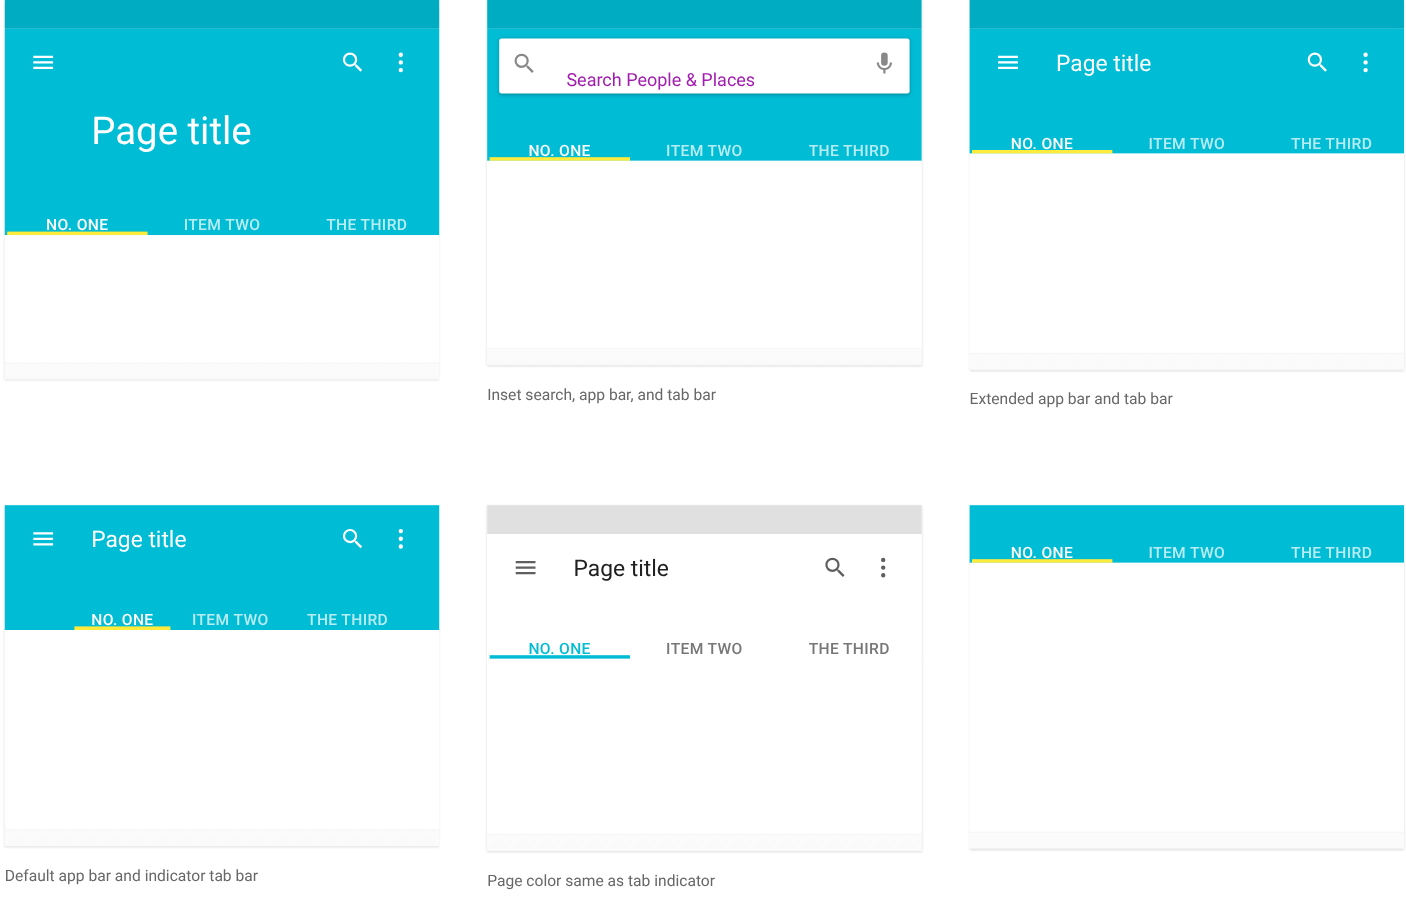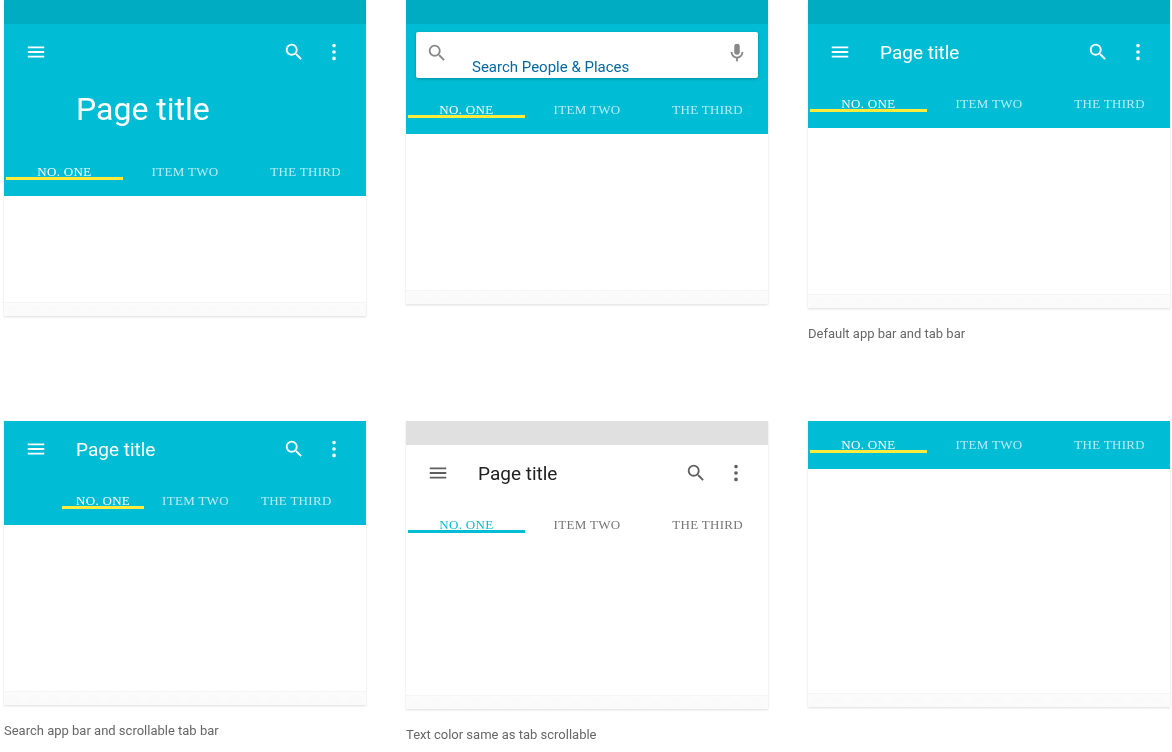--- a/index.html
+++ b/index.html
@@ -57,23 +57,22 @@
     color: #fff;
     font-size: 32px;
     font-weight: 400;
     padding: 10px 16px 20px 72px;
   }
 
   
   .tabs {
     display: flex;
     height: 48px;
-    align-items: center;
+    align-items: flex-end;
     position: relative;
-    font-family: Liberation Serif, serif;
   }
   .tab {
     flex: 1;
     display: flex;
     align-items: center;
     justify-content: center;
     font-size: 13px;
     font-weight: 500;
     letter-spacing: .3px;
     cursor: pointer;
@@ -106,21 +105,21 @@
     display: flex;
     align-items: center;
     padding: 0 10px;
     box-shadow: 0 1px 3px rgba(0,0,0,.25);
   }
   .search-box svg { width: 22px; height: 22px; fill: #888; }
   .search-box .ph {
     flex: 1;
     padding-left: 24px;
     font-size: 15px;
-    color: #0369a1;
+    color: #a21caf;
     margin-top: 24px;
   }
 
   .content {
     height: 120px;
     background: #fff;
     position: relative;
   }
 
   
@@ -225,20 +224,21 @@
         <div class="tabs">
           <div class="tab active">NO. ONE</div>
           <div class="tab">ITEM TWO</div>
           <div class="tab">THE THIRD</div>
         </div>
       </div>
       <div class="content" style="height:170px">
           <div class="torn"></div>
         </div>
     </div>
+    <div class="caption">Inset search, app bar, and tab bar</div>
   </div>
 
   <div class="cell">
     <div class="card">
       <div class="status-bar teal-dark"></div>
       <div class="teal-bg">
         <div class="toolbar">
           <div class="icon-btn">
               <svg class="fw">
                 <use href="#ic-menu"></use>
@@ -259,21 +259,21 @@
         <div class="tabs">
           <div class="tab active">NO. ONE</div>
           <div class="tab">ITEM TWO</div>
           <div class="tab">THE THIRD</div>
         </div>
       </div>
       <div class="content" style="height:180px">
           <div class="torn"></div>
         </div>
     </div>
-    <div class="caption">Default app bar and tab bar</div>
+    <div class="caption">Extended app bar and tab bar</div>
   </div>
 
   <div class="cell">
     <div class="card">
       <div class="teal-bg">
         <div class="toolbar">
           <div class="icon-btn">
               <svg class="fw">
                 <use href="#ic-menu"></use>
               </svg>
@@ -293,21 +293,21 @@
         <div class="tabs scroll">
           <div class="tab active">NO. ONE</div>
           <div class="tab">ITEM TWO</div>
           <div class="tab">THE THIRD</div>
         </div>
       </div>
       <div class="content" style="height:180px">
           <div class="torn"></div>
         </div>
     </div>
-    <div class="caption">Search app bar and scrollable tab bar</div>
+    <div class="caption">Default app bar and indicator tab bar</div>
   </div>
 
   <div class="cell">
     <div class="card">
       <div class="status-bar grey-bg"></div>
       <div class="white-bg">
         <div class="toolbar dark">
           <div class="icon-btn">
               <svg class="fg">
                 <use href="#ic-menu"></use>
@@ -328,21 +328,21 @@
         <div class="tabs light">
           <div class="tab active">NO. ONE</div>
           <div class="tab">ITEM TWO</div>
           <div class="tab">THE THIRD</div>
         </div>
       </div>
       <div class="content" style="height:160px">
           <div class="torn"></div>
         </div>
     </div>
-    <div class="caption">Text color same as tab scrollable</div>
+    <div class="caption">Page color same as tab indicator</div>
   </div>
 
   <div class="cell">
     <div class="card">
       <div class="teal-bg">
         <div class="tabs">
           <div class="tab active">NO. ONE</div>
           <div class="tab">ITEM TWO</div>
           <div class="tab">THE THIRD</div>
         </div>

